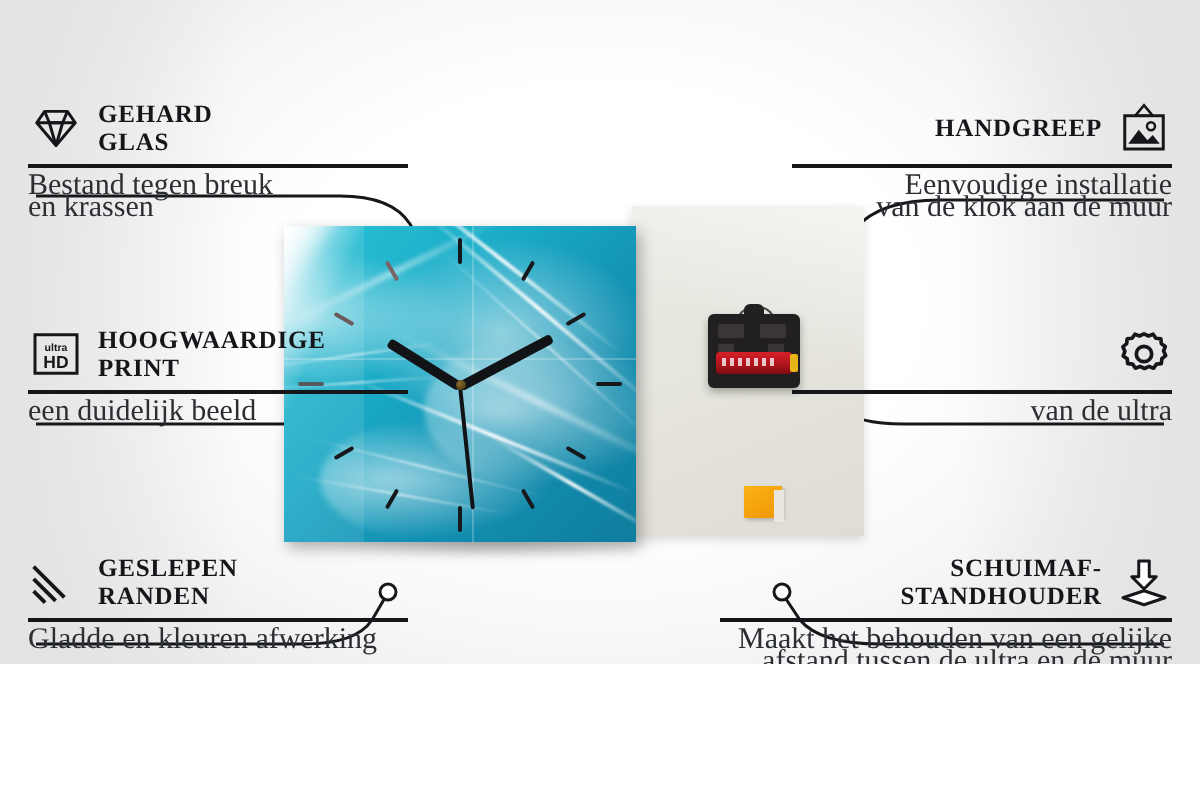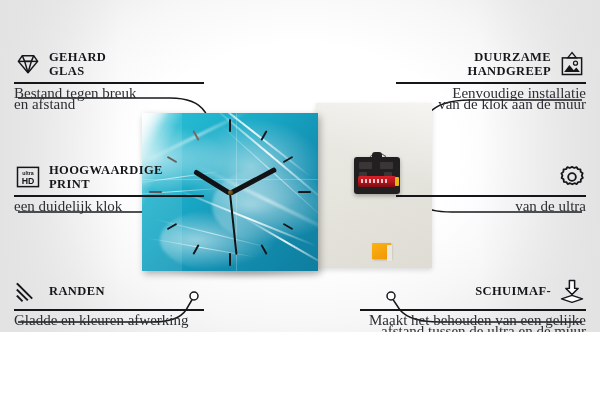--- a/index.html
+++ b/index.html
@@ -174,66 +174,66 @@
             <path d="M12.2 13 H19.8"></path>
         </g>
       </svg>
       <div>
         <div class="ttl">GEHARD</div>
         <div class="ttl">GLAS</div>
       </div>
     </div>
     <div class="rule"></div>
     <div class="sub">Bestand tegen breuk</div>
-    <div class="sub">en afstand</div>
+    <div class="sub">en krassen</div>
   </div>
 
   <div class="callout left" style="left:14px;top:163px;">
     <div class="head">
       <svg class="ico" viewBox="0 0 32 32">
         <rect x="4" y="5" width="24" height="22" fill="none" stroke="#14161a" stroke-width="1.7"></rect>
         <text x="16" y="14" font-family="Liberation Sans, sans-serif" font-size="6" font-weight="bold" text-anchor="middle" fill="#14161a">ultra</text>
         <text x="16" y="24" font-family="Liberation Sans, sans-serif" font-size="10" font-weight="bold" text-anchor="middle" fill="#14161a">HD</text>
       </svg>
       <div>
         <div class="ttl">HOOGWAARDIGE</div>
         <div class="ttl">PRINT</div>
       </div>
     </div>
     <div class="rule"></div>
-    <div class="sub">een duidelijk klok</div>
+    <div class="sub">een duidelijk beeld</div>
   </div>
 
   <div class="callout left" style="left:14px;top:277px;">
     <div class="head">
       <svg class="ico" viewBox="0 0 32 32">
         <g stroke="#14161a" stroke-width="2.2" stroke-linecap="square">
           <path d="M4 8 L20 24"></path>
             <path d="M4 15 L15 26"></path>
             <path d="M4 22 L9 27"></path>
         </g>
       </svg>
       <div>
+        <div class="ttl">GESLEPEN</div>
         <div class="ttl">RANDEN</div>
       </div>
     </div>
     <div class="rule"></div>
     <div class="sub">Gladde en kleuren afwerking</div>
   </div>
 
   <div class="callout right" style="left:396px;top:50px;">
     <div class="head">
       <svg class="ico" viewBox="0 0 32 32">
         <path d="M16 3 L11 9 H21 Z" fill="none" stroke="#14161a" stroke-width="1.5"></path>
         <rect x="5" y="9" width="22" height="19" fill="none" stroke="#14161a" stroke-width="1.7"></rect>
         <circle cx="20" cy="15" r="2.3" fill="none" stroke="#14161a" stroke-width="1.4"></circle>
         <path d="M7 25 L13 17 L18 23 L21 20 L25 25 Z" fill="#14161a"></path>
       </svg>
       <div>
-        <div class="ttl">DUURZAME</div>
         <div class="ttl">HANDGREEP</div>
       </div>
     </div>
     <div class="rule"></div>
     <div class="sub">Eenvoudige installatie</div>
     <div class="sub">van de klok aan de muur</div>
   </div>
 
   <div class="callout right" style="left:396px;top:163px;">
     <div class="head">
@@ -247,19 +247,20 @@
   </div>
 
   <div class="callout right" style="left:360px;top:277px;width:226px;">
     <div class="head">
       <svg class="ico" viewBox="0 0 32 32">
         <path d="M13 4 h6 v9 h4 l-7 7 -7 -7 h4 Z" fill="#ffffff" stroke="#14161a" stroke-width="1.7" stroke-linejoin="round"></path>
         <path d="M16 21 L28 25 L16 29 L4 25 Z" fill="#ffffff" stroke="#14161a" stroke-width="1.7" stroke-linejoin="round"></path>
       </svg>
       <div>
         <div class="ttl">SCHUIMAF-</div>
+        <div class="ttl">STANDHOUDER</div>
       </div>
     </div>
     <div class="rule"></div>
     <div class="sub">Maakt het behouden van een gelijke</div>
     <div class="sub">afstand tussen de ultra en de muur mogelijk</div>
   </div>
 </div>
 
 </body></html>

